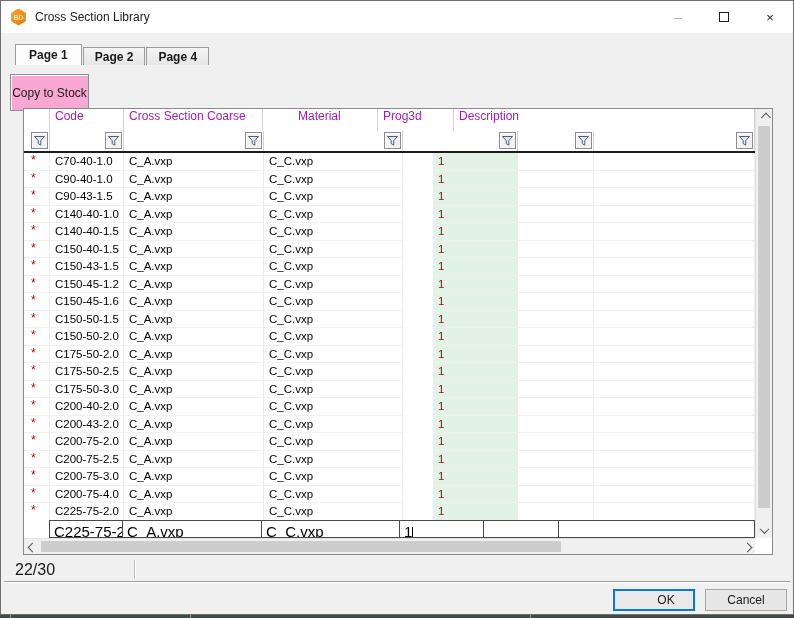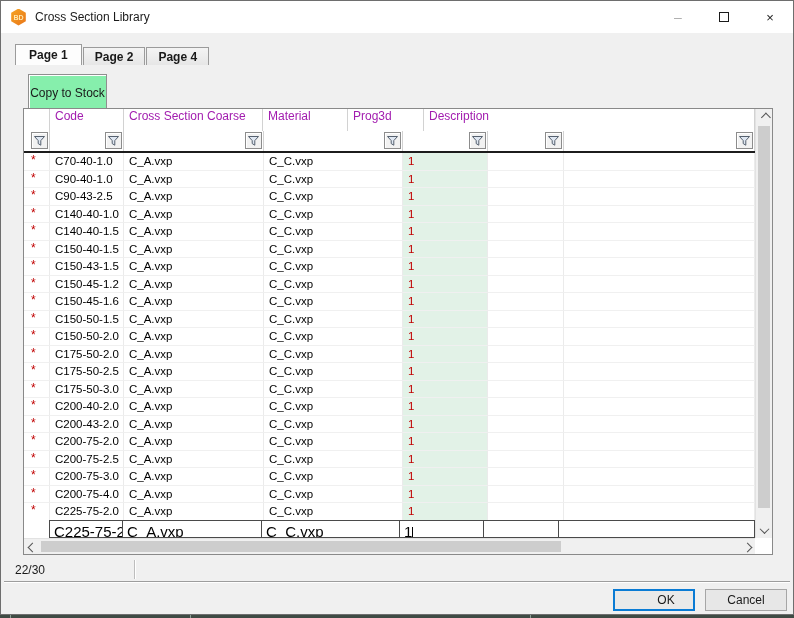--- a/index.html
+++ b/index.html
@@ -24,36 +24,36 @@
   .max-glyph { width:10px; height:10px; border:1px solid #1a1a1a; display:inline-block; }
 
   
   .tabstrip { position:absolute; left:14px; top:43px; display:flex; align-items:flex-end;font-weight:bold; }
   .tab { height:18px; padding:0 11px; font-size:12px; color:#1a1a1a;
     background:linear-gradient(#f4f4f4,#e6e6e6); border:1px solid #9b9b9b; border-bottom:none;
     display:flex; align-items:center; margin-right:1px; }
   .tab.active { height:21px; background:#fdfdfd; position:relative; z-index:2; padding:0 13px; }
 
   
-  .copy-btn { position:absolute; left:27px; top:73px; width:79px; height:37px;
-    background:#86efac; border:1px solid #8f8f8f; box-shadow:inset 1px 1px 0 #ffffff;
+  .copy-btn { position:absolute; left:9px; top:73px; width:79px; height:37px;
+    background:#f9a8d4; border:1px solid #8f8f8f; box-shadow:inset 1px 1px 0 #ffffff;
     font-size:12px; color:#1a1a1a; display:flex; align-items:center; justify-content:center; }
 
   
   .grid { position:absolute; left:22px; top:107px; width:750px; height:447px;
     border:1px solid #898989; background:#ffffff; }
   .grid-cols { position:absolute; left:0; top:0; right:17px; bottom:16px; overflow:hidden;
     display:flex; flex-direction:column; }
 
   .hdr-row { height:22px; display:flex; background:#ffffff; flex:none; }
   .flt-row { height:20px; display:flex; background:#ffffff; flex:none; }
   .hdr-sep { height:2px; background:#1c1c1c; flex:none; }
 
   .c0{width:26px;flex:none;} .c1{width:74px;flex:none;} .c2{width:140px;flex:none;}
-  .c3{width:139px;flex:none;} .c4{width:85px;flex:none;} .c5{width:76px;flex:none;}
+  .c3{width:139px;flex:none;} .c4{width:85px;flex:none;margin-left:30px;} .c5{width:76px;flex:none;}
   .c6{flex:1 1 auto; min-width:0;}
 
   .hdr-cell { font-size:12px; color:#a21caf; padding:0 0 0 5px; border-right:1px solid #d2d2d2;
     white-space:nowrap; overflow:hidden; }
   .flt-cell { position:relative; border-right:1px solid #d2d2d2; }
   .flt-btn { position:absolute; right:1px; top:1px; width:17px; height:17px;
     background:#f2f2f2; border:1px solid #8c8c8c; box-shadow:inset 1px 1px 0 #ffffff;
     display:flex; align-items:center; justify-content:center; }
   .flt-btn svg { display:block; }
 
@@ -85,21 +85,21 @@
   .hthumb { position:absolute; top:2px; bottom:2px; left:17px; width:520px; background:#cdcdcd; }
   .chev { width:7px; height:7px; border-left:1.4px solid #555; border-bottom:1.4px solid #555; }
   .chev.up { transform:rotate(135deg) translate(-1px,-1px); }
   .chev.dn { transform:rotate(-45deg) translate(1px,-1px); }
   .chev.lf { transform:rotate(45deg); }
   .chev.rt { transform:rotate(-135deg); }
 
   
   .statusbar { position:absolute; left:8px; right:8px; top:558px; height:21px;
     display:flex; align-items:center; }
-  .status-count { font-size:12px; color:#1a1a1a; padding-left:6px; }
+  .status-count { font-size:16px; color:#1a1a1a; padding-left:6px; }
   .status-divider { position:absolute; left:125px; top:1px; bottom:1px; width:2px;
     border-left:1px solid #bdbdbd; border-right:1px solid #ffffff; }
   .status-etch { position:absolute; left:3px; right:3px; top:580px; height:2px;
     border-top:1px solid #9d9d9d; border-bottom:1px solid #ffffff; }
 
   
   .footer-btn { position:absolute; top:588px; height:22px; width:82px;
     font-size:12px; color:#1a1a1a; display:flex; align-items:center; justify-content:center;
     background:#e7e7e7; }
   .ok-btn { left:612px; border:2px solid #0a7bd4; background:#e9e9e9;padding-left:24px; }
@@ -209,21 +209,21 @@
             <div class="cell c0 ind">*</div>
             <div class="cell c1">C90-40-1.0</div>
             <div class="cell c2">C_A.vxp</div>
             <div class="cell c3">C_C.vxp</div>
             <div class="cell c4 mat">1</div>
             <div class="cell c5"></div>
             <div class="cell c6"></div>
           </div>
           <div class="row">
             <div class="cell c0 ind">*</div>
-            <div class="cell c1">C90-43-2.5</div>
+            <div class="cell c1">C90-43-1.5</div>
             <div class="cell c2">C_A.vxp</div>
             <div class="cell c3">C_C.vxp</div>
             <div class="cell c4 mat">1</div>
             <div class="cell c5"></div>
             <div class="cell c6"></div>
           </div>
           <div class="row">
             <div class="cell c0 ind">*</div>
             <div class="cell c1">C140-40-1.0</div>
             <div class="cell c2">C_A.vxp</div>

